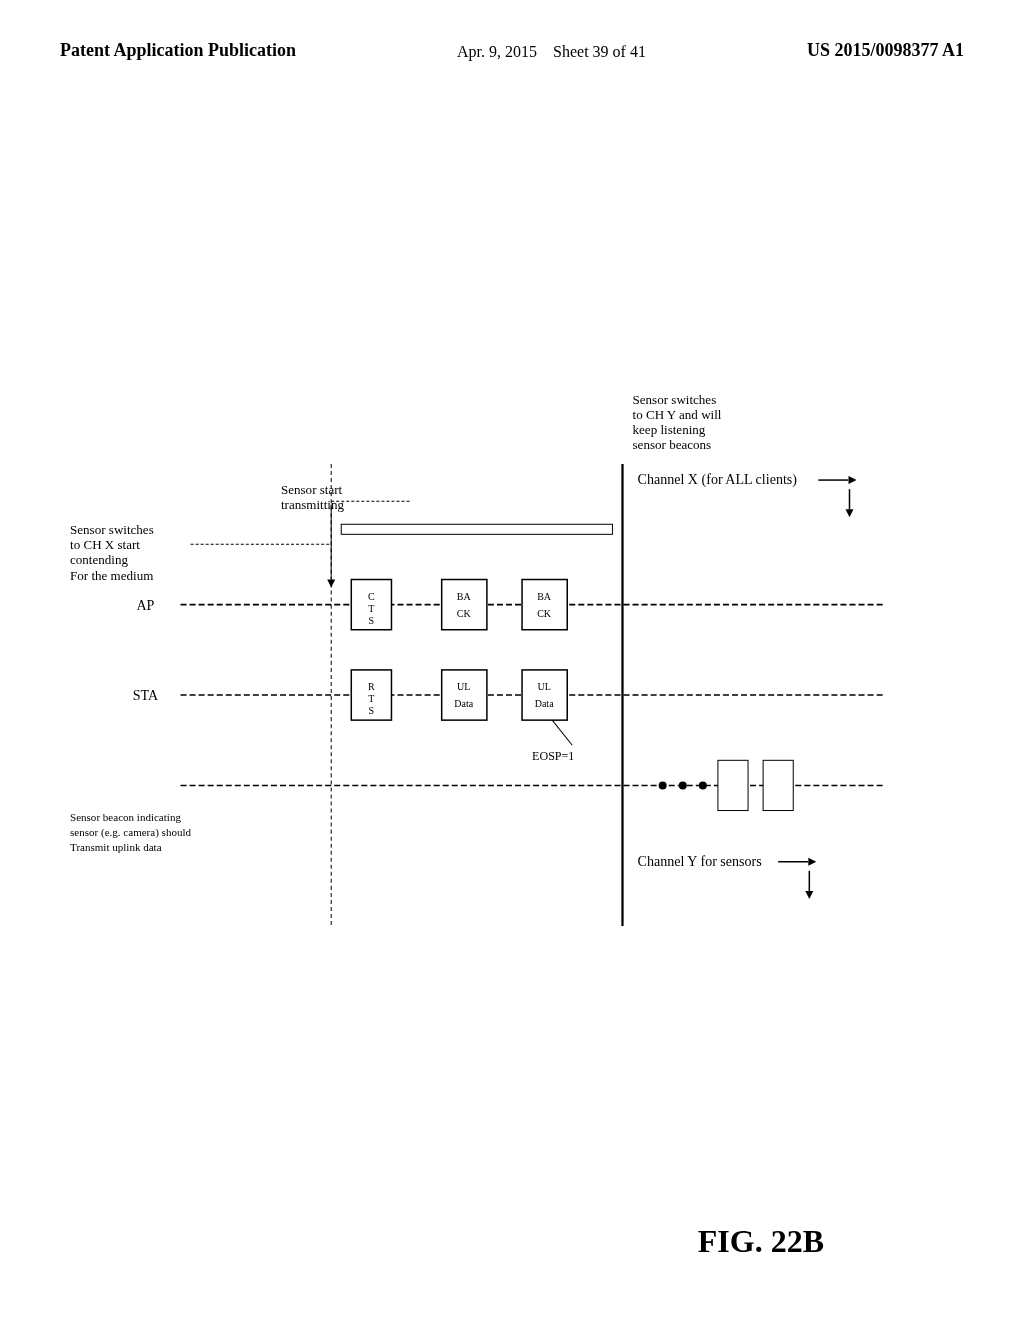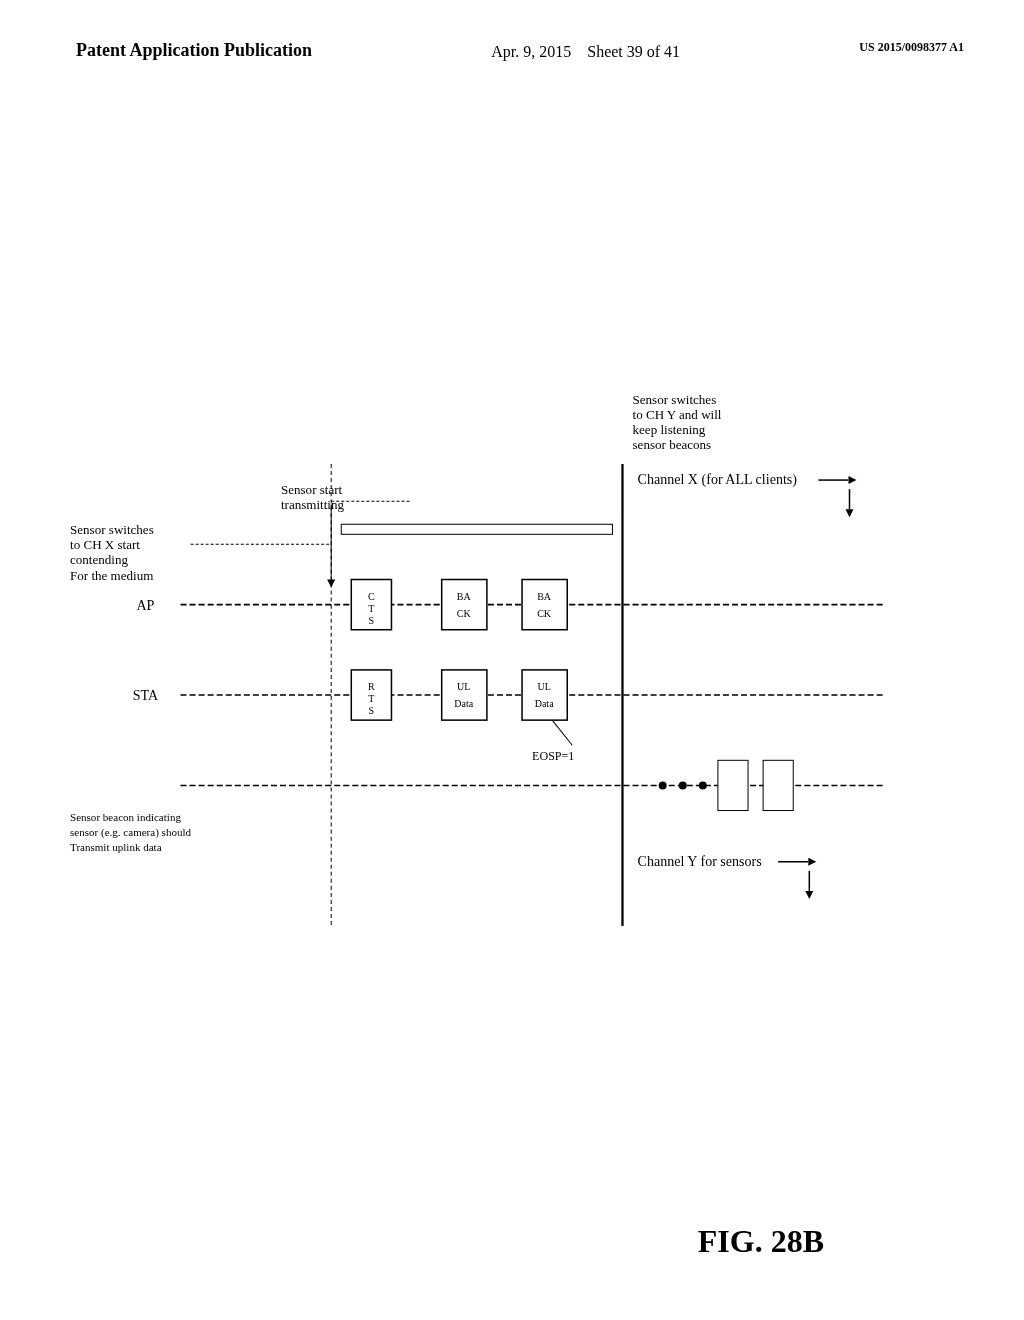--- a/index.html
+++ b/index.html
@@ -9,38 +9,38 @@
       background: #fff;
       font-family: 'Times New Roman', Times, serif;
       position: relative;
       overflow: hidden;
     }
 
     
     .header {
       position: absolute;
       top: 40px;
-      left: 16px;
+      left: 0;
       right: 0;
       display: flex;
       justify-content: space-between;
       align-items: flex-start;
       padding: 0 60px;
     }
     .header-left {
       font-size: 18px;
       font-weight: bold;
     }
     .header-center {
       font-size: 16px;
       text-align: left;
       line-height: 1.5;
     }
     .header-right {
-      font-size: 12px;
+      font-size: 18px;
       font-weight: bold;
     }
 
     
     .diagram-area {
       position: absolute;
       top: 160px;
       left: 60px;
       right: 60px;
       bottom: 100px;
@@ -171,13 +171,13 @@
 
     <line x1="560" y1="315" x2="560" y2="350" stroke="black" stroke-width="1"></line>
 
     <line x1="130" y1="380" x2="270" y2="380" stroke="black" stroke-width="1" stroke-dasharray="3,2"></line>
 
     <line x1="270" y1="337" x2="350" y2="337" stroke="black" stroke-width="1" stroke-dasharray="3,2"></line>
 
   </svg>
 </div>
 
-<div class="fig-label">FIG. 28B</div>
+<div class="fig-label">FIG. 22B</div>
 
 </body></html>

